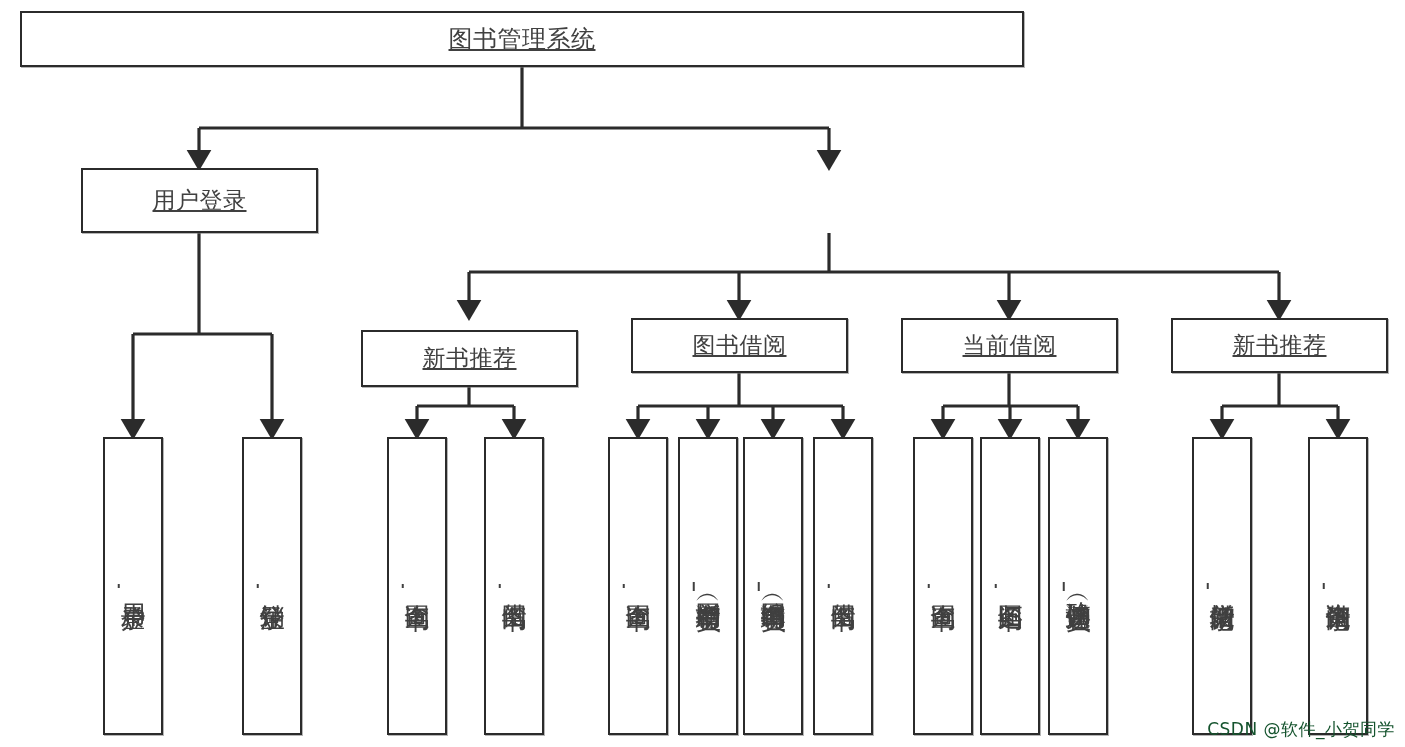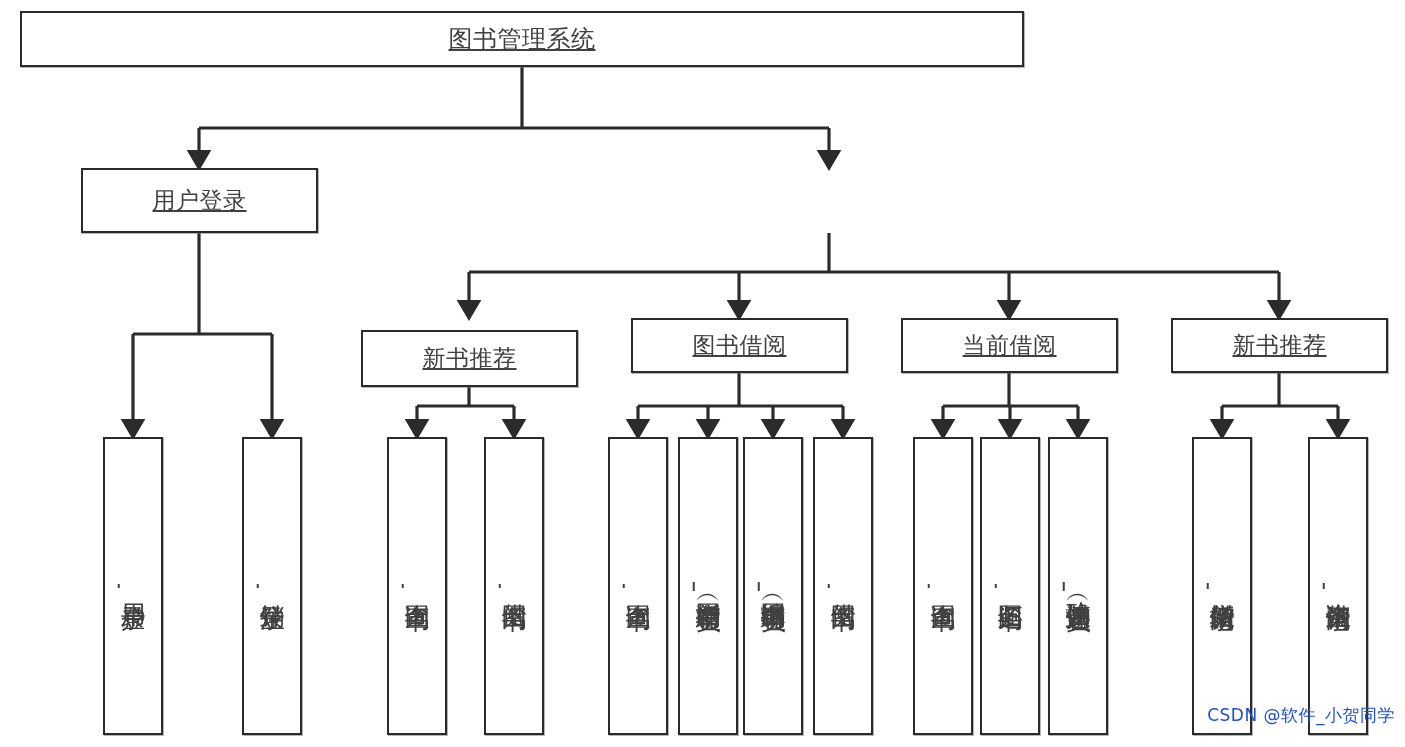--- a/index.html
+++ b/index.html
@@ -63,23 +63,23 @@
     text-orientation: upright;
     font-size: 25px;
     line-height: 1.02;
     letter-spacing: 1px;
     max-height: 100%;
     white-space: nowrap;
   }
   .watermark {
     position: absolute;
     right: 10px;
-    bottom: 20px;
+    bottom: 6px;
     font-size: 17px;
-    color: #1d4ed8;
+    color: #14532d;
     white-space: nowrap;
     letter-spacing: 0.5px;
   }
 </style>
 </head>
 <body>
 
 <div id="canvas">
 
   <svg class="edges" viewBox="0 0 1405 747" xmlns="http://www.w3.org/2000/svg">

